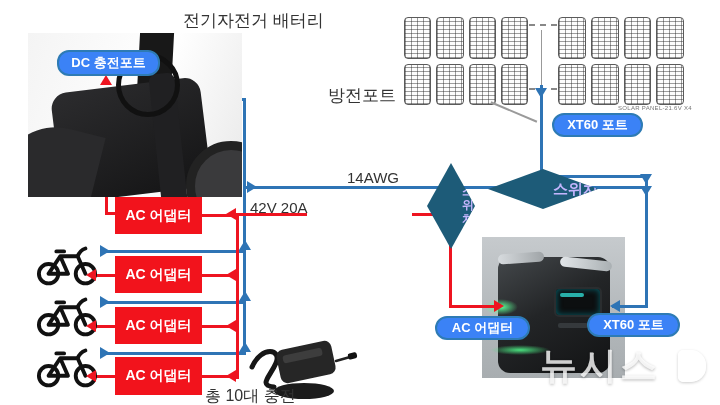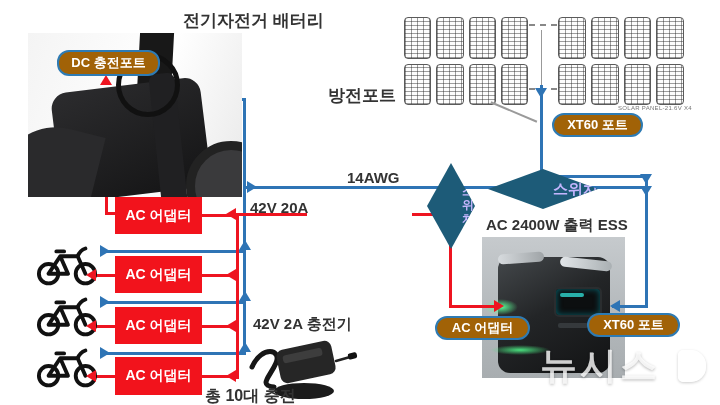--- a/index.html
+++ b/index.html
@@ -14,28 +14,28 @@
   
   .arr{position:absolute;width:0;height:0;}
   .arr.r-blue{border-top:6px solid transparent;border-bottom:6px solid transparent;border-left:10px solid #2e74b5;}
   .arr.u-blue{border-left:6px solid transparent;border-right:6px solid transparent;border-bottom:10px solid #2e74b5;}
   .arr.d-blue{border-left:6px solid transparent;border-right:6px solid transparent;border-top:10px solid #2e74b5;}
   .arr.l-blue{border-top:6px solid transparent;border-bottom:6px solid transparent;border-right:10px solid #2e74b5;}
   .arr.l-red{border-top:6px solid transparent;border-bottom:6px solid transparent;border-right:10px solid #ee1420;}
   .arr.r-red{border-top:6px solid transparent;border-bottom:6px solid transparent;border-left:10px solid #ee1420;}
   .arr.u-red{border-left:6px solid transparent;border-right:6px solid transparent;border-bottom:10px solid #ee1420;}
   
-  .bluebox{position:absolute;background:#a16207;border:2px solid #2e7bb4;border-radius:12px;
+  .bluebox{position:absolute;background:#3b82f6;border:2px solid #2e7bb4;border-radius:12px;
     color:#fff;font-size:13px;font-weight:600;display:flex;align-items:center;justify-content:center;
     box-sizing:border-box;white-space:nowrap;z-index:6;}
   .redbox{position:absolute;background:#f2131c;color:#fff;font-size:14px;font-weight:600;
     display:flex;align-items:center;justify-content:center;box-sizing:border-box;white-space:nowrap;z-index:5;}
   .diamond{position:absolute;background:#1d5b78;clip-path:polygon(50% 0,100% 50%,50% 100%,0 50%);
     color:#c4b5fd;display:flex;align-items:center;justify-content:flex-end;z-index:6;}
-  .lbl{position:absolute;color:#333;font-weight:700;white-space:nowrap;z-index:4;}
+  .lbl{position:absolute;color:#333;font-weight:400;white-space:nowrap;z-index:4;}
   
   .wing{position:absolute;display:grid;grid-template-columns:repeat(4,1fr);grid-template-rows:repeat(2,1fr);gap:5px;}
   .cell{border:1px solid #5a5a5a;border-radius:4px;
     background-image:repeating-linear-gradient(0deg,rgba(40,40,40,.45) 0 1px,transparent 1px 4px),
                      repeating-linear-gradient(90deg,rgba(40,40,40,.45) 0 1px,transparent 1px 6px);
     background-color:#fdfdfd;}
   .caption{position:absolute;font-size:6px;color:#777;letter-spacing:.3px;z-index:4;}
   
   .photo{position:absolute;overflow:hidden;z-index:1;}
   
@@ -187,22 +187,20 @@
     <span style="width:14px;font-size:12px;font-weight:600;line-height:1.15;word-break:break-all;text-align:center;">스위치</span>
   </div>
   <div class="diamond" style="left:488px;top:169px;width:110px;height:40px;">
     <span style="font-size:15px;font-weight:600;">스위치</span>
   </div>
 
   <div class="lbl" style="left:183px;top:9px;font-size:17px;">전기자전거 배터리</div>
   <div class="lbl" style="left:328px;top:84px;font-size:17px;">방전포트</div>
   <div class="lbl" style="left:347px;top:169px;font-size:15px;">14AWG</div>
   <div class="lbl" style="left:250px;top:199px;font-size:15px;">42V 20A</div>
-  <div class="lbl" style="left:486px;top:216px;font-size:15px;">AC 2400W 출력 ESS</div>
-  <div class="lbl" style="left:253px;top:315px;font-size:15px;">42V 2A 충전기</div>
   <div class="lbl" style="left:205px;top:386px;font-size:16px;">총 10대 충전</div>
 
   <svg class="abs" style="left:36px;top:241px;z-index:2;" width="62" height="46" viewBox="0 0 64 46">
     <g fill="none" stroke="#111" stroke-width="4" stroke-linecap="round" stroke-linejoin="round">
       <circle cx="13" cy="33" r="10"></circle>
         <circle cx="51" cy="33" r="10"></circle>
       <path d="M13 33 L25 15 L43 15 L51 33 M25 15 L33 33 L13 33"></path>
       <path d="M21 10 L29 10 M43 15 C45 10 48 8 51 7"></path>
     </g>
   </svg>

